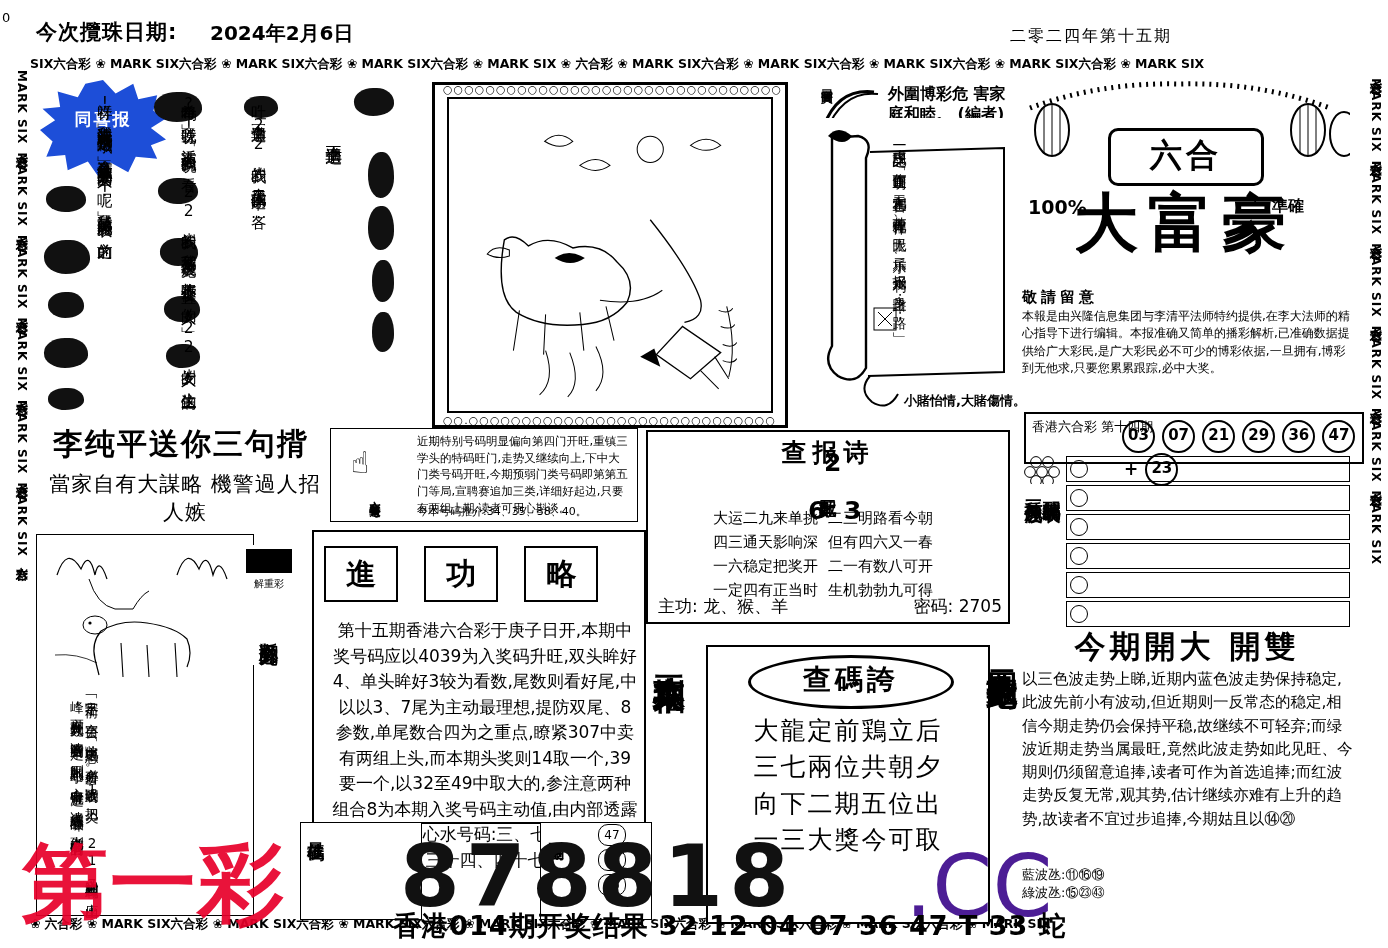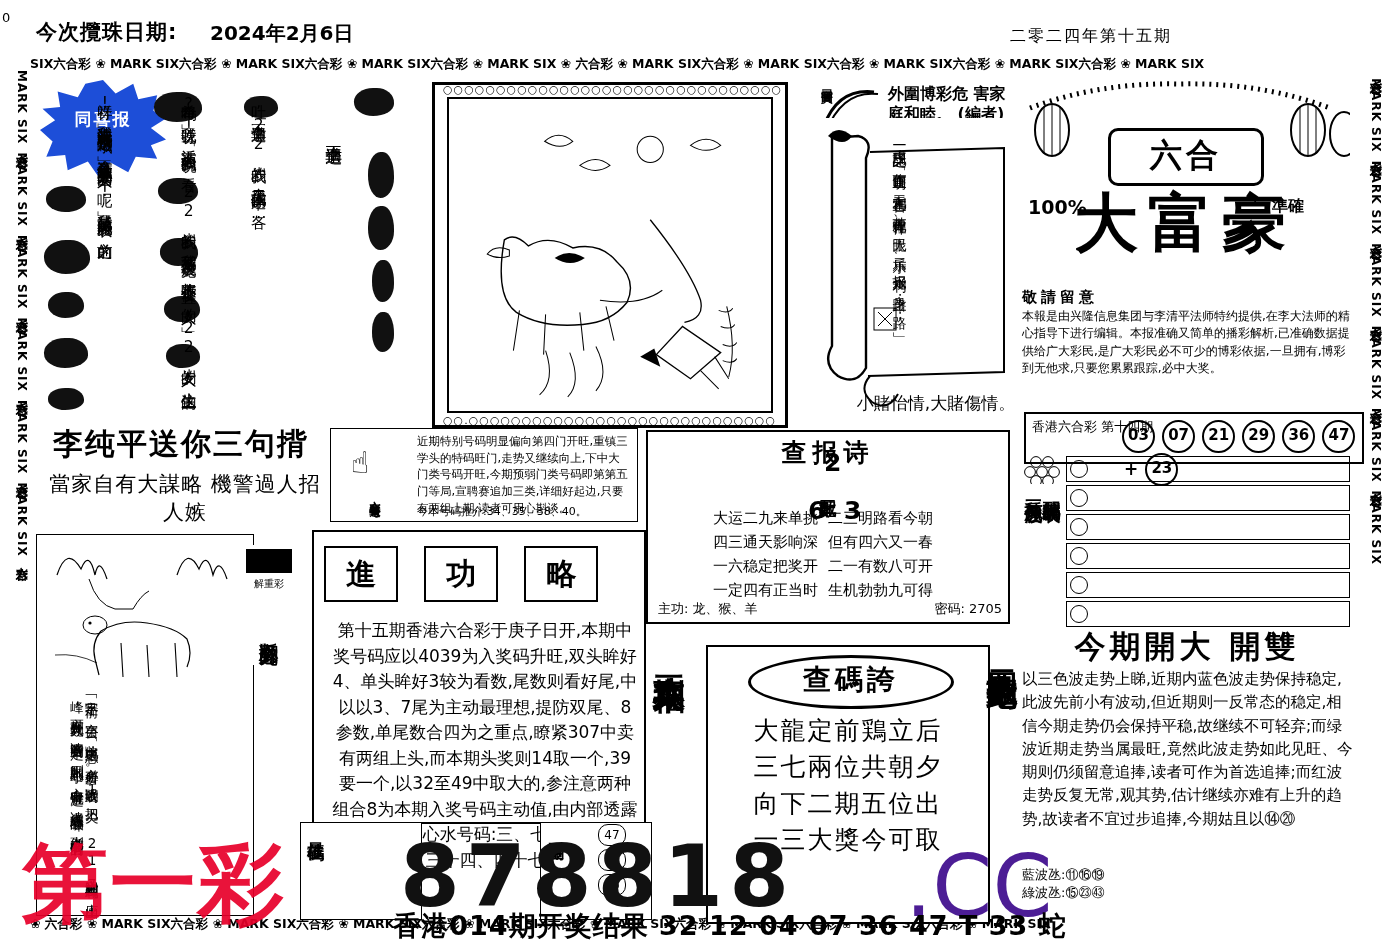--- a/index.html
+++ b/index.html
@@ -54,32 +54,32 @@
   #zuijia{left:300px;top:822px;width:120px;height:96px;}
   #ballcol{left:356px;top:824px;width:60px;height:96px;}
   .smallball{width:26px;height:20px;border:1.5px solid #000;border-radius:10px;text-align:center;font-size:12px;line-height:20px;margin-bottom:3px;}
   #jinkou{left:540px;top:822px;width:110px;height:96px;}
   #ballcol2{left:598px;top:824px;width:60px;height:96px;}
   #v6{left:652px;top:650px;height:250px;font-size:32px;font-weight:bold;}
   #zitiao{left:640px;top:430px;width:360px;height:190px;}
   #zt-title{position:absolute;left:8px;top:4px;width:344px;font-size:25px;font-weight:bold;letter-spacing:6px;}
   #zt-l{position:absolute;left:10px;top:74px;width:160px;font-size:15px;line-height:1.6;text-align:right;}
   #zt-r{position:absolute;left:180px;top:74px;width:168px;font-size:15px;line-height:1.6;}
-  #zt-foot{position:absolute;left:10px;bottom:4px;width:344px;font-size:13px;}
+  #zt-foot{position:absolute;left:10px;bottom:4px;width:344px;font-size:17px;}
   #sanshupei{left:768px;top:452px;width:120px;height:80px;}
   #chama{left:700px;top:645px;width:280px;height:275px;}
   #cm-oval{position:absolute;left:40px;top:8px;width:200px;height:48px;border:3px solid #000;border-radius:50%;text-align:center;font-size:28px;font-weight:bold;line-height:44px;letter-spacing:4px;}
   #cm-lines{position:absolute;left:4px;top:66px;width:272px;font-size:25px;line-height:1.45;letter-spacing:2px;}
   #v7{left:985px;top:648px;height:270px;font-size:31px;font-weight:bold;}
   
   #warnbox{left:818px;top:82px;width:200px;height:60px;}
   #warn1{position:absolute;left:70px;top:2px;width:130px;font-size:16px;line-height:1.25;font-weight:bold;}
   #scrollbox{left:818px;top:118px;width:196px;height:290px;}
   #scrolltext{position:absolute;left:18px;top:20px;height:230px;font-size:14px;}
-  #gamble{left:836px;top:392px;width:200px;height:30px;font-size:17px;font-weight:normal;}
+  #gamble{left:865px;top:392px;width:200px;height:30px;font-size:13px;font-weight:bold;}
   #liuhebox{left:1020px;top:78px;width:330px;height:100px;}
   #liuhe-oval{position:absolute;left:88px;top:22px;width:150px;height:52px;border:3px solid #000;border-radius:10px;text-align:center;font-size:32px;font-weight:bold;line-height:48px;letter-spacing:4px;margin-top:28px;}
   #dafu{left:1020px;top:180px;width:330px;height:120px;}
   #dafu .t{font-size:64px;font-weight:bold;letter-spacing:10px;}
   #pct{left:1028px;top:196px;font-size:19px;font-weight:bold;}
   #zhunque{left:1272px;top:196px;font-size:16px;font-weight:bold;}
   #notice{left:1022px;top:288px;width:330px;height:120px;}
   #nt-head{position:absolute;left:0;top:0;font-size:15px;font-weight:bold;letter-spacing:4px;}
   #nt-body{position:absolute;left:0;top:20px;width:328px;font-size:12px;line-height:1.45;}
   #resultbox{left:1018px;top:412px;width:336px;height:48px;}

